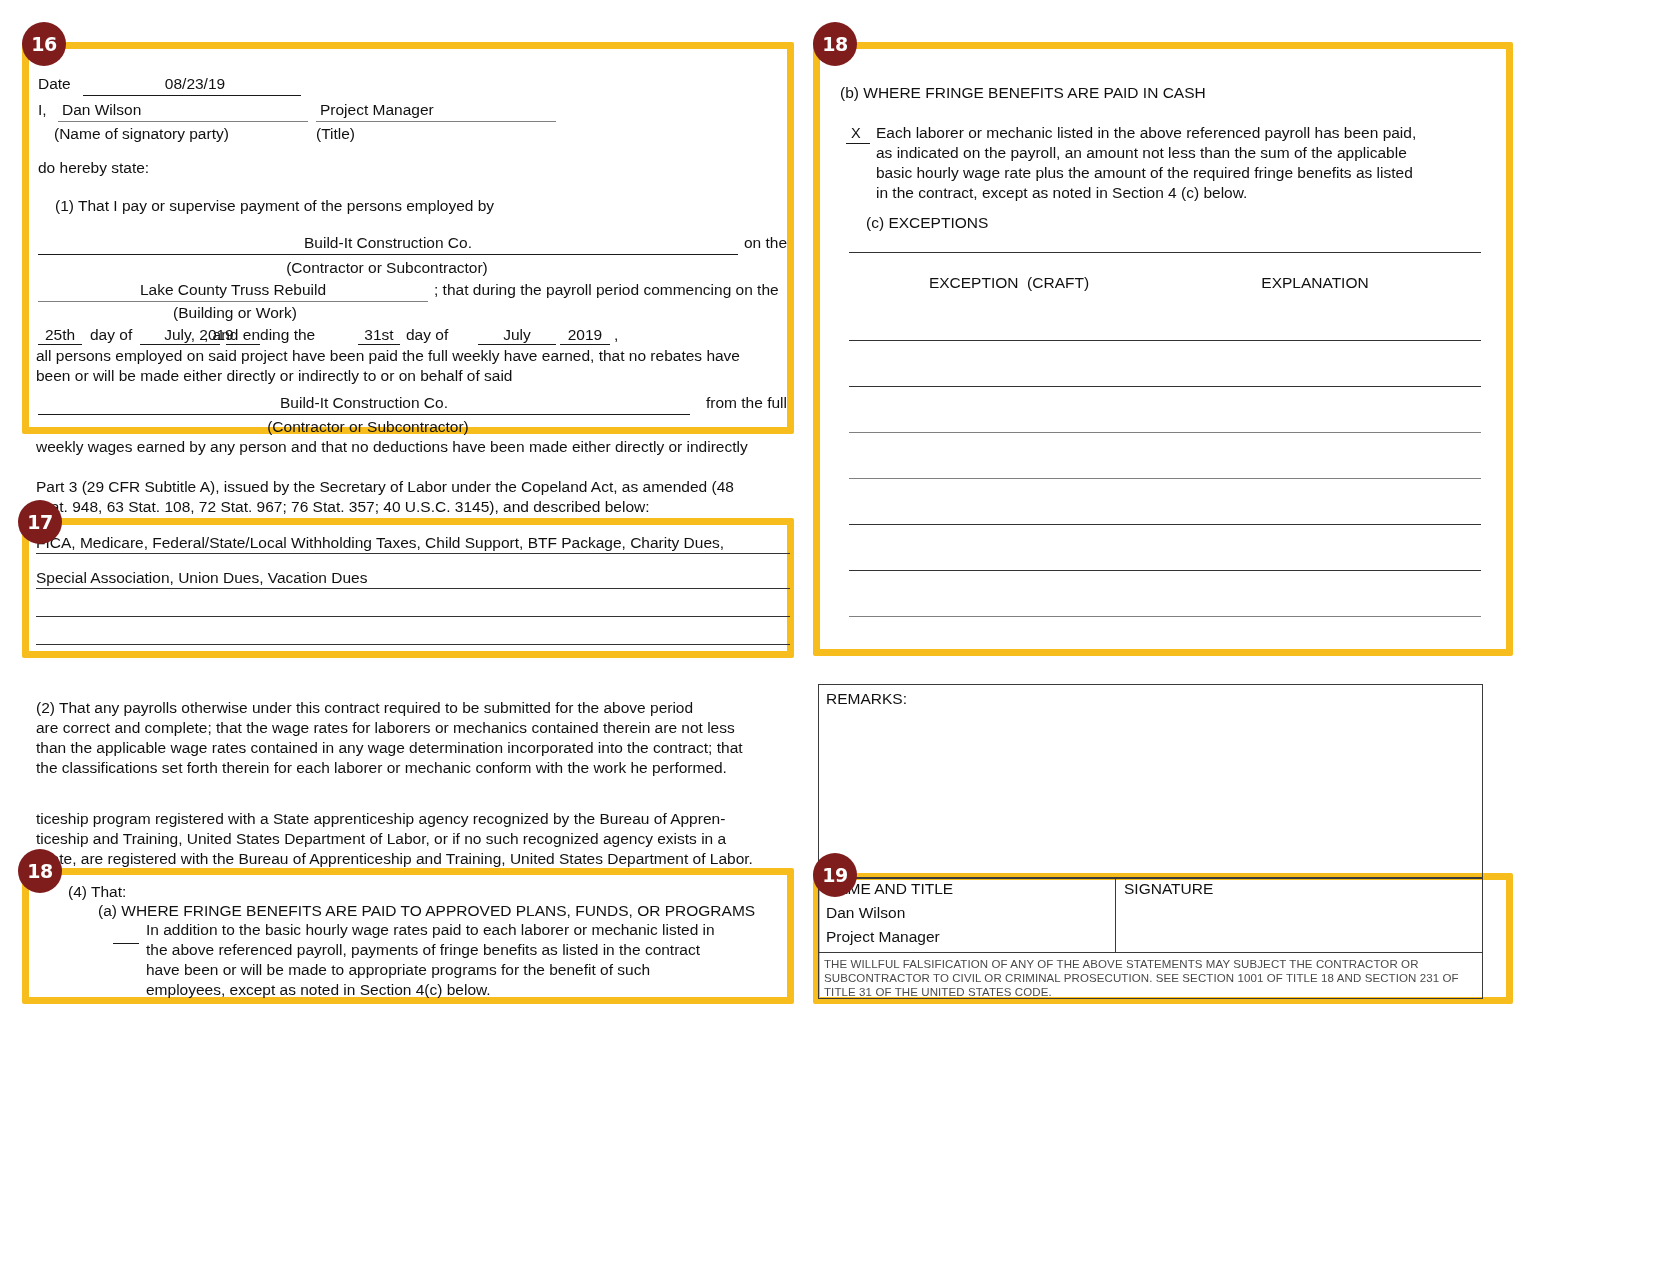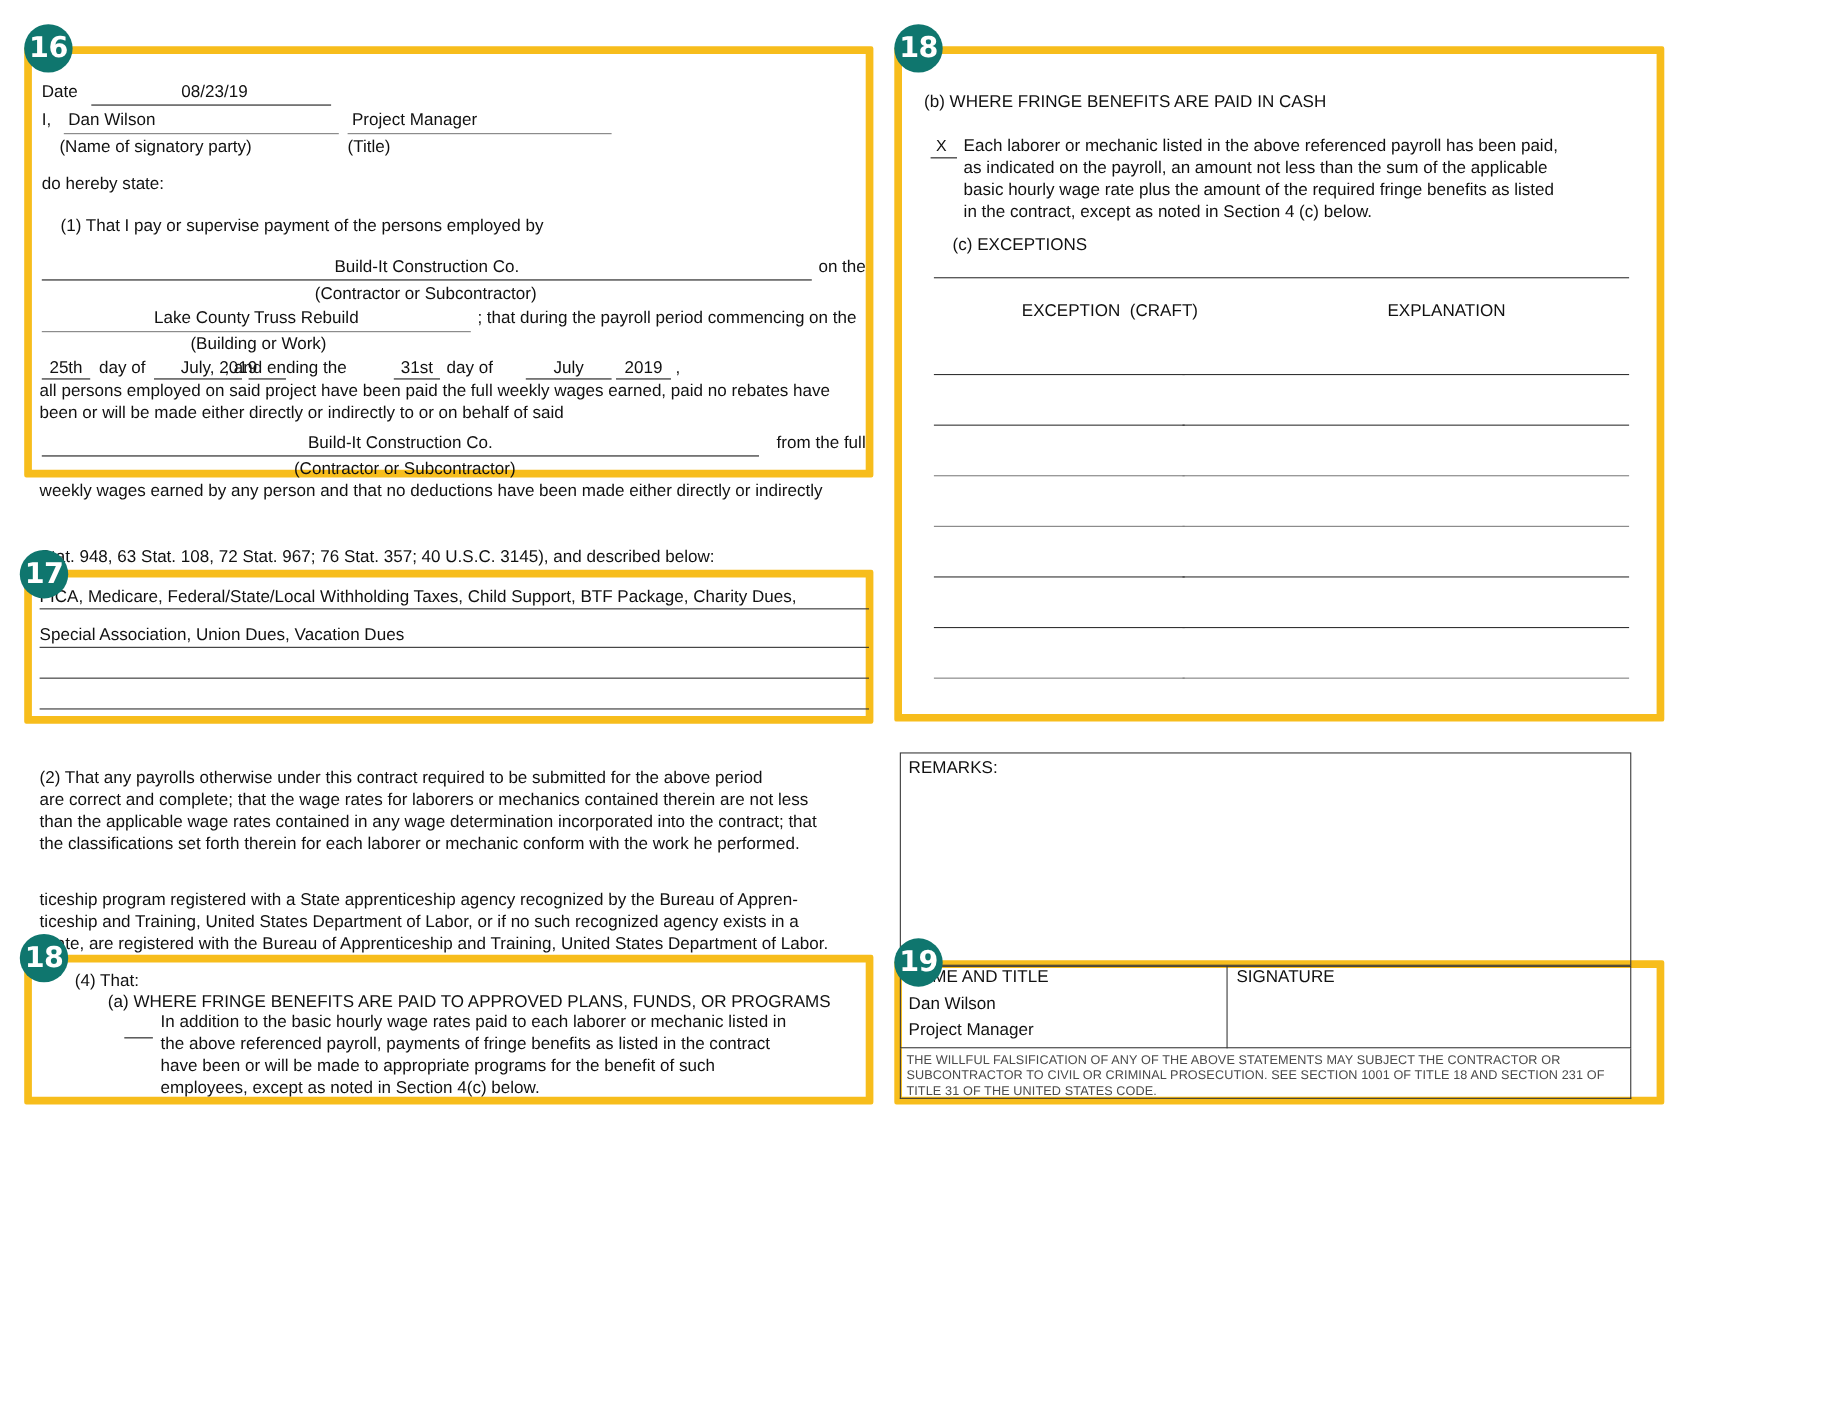--- a/index.html
+++ b/index.html
@@ -31,25 +31,25 @@
   .hbox {
     position: absolute;
     border: 7px solid #F7BD1C;
     background: transparent;
     border-radius: 2px;
   }
   .badge {
     position: absolute;
     width: 44px; height: 44px;
     border-radius: 50%;
-    background: #0f766e;
+    background: #7f1d1d;
     color: #ffffff;
     font-family: "DejaVu Sans", sans-serif;
     font-weight: bold;
-    font-size: 26px;
+    font-size: 19px;
     display: flex; align-items: center; justify-content: center;
     letter-spacing: -0.5px;
     z-index: 40;
   }
 
   
   .frame { position: absolute; border: 1.4px solid #3a3a3a; }
   .vline { position: absolute; border-left: 1.4px solid #3a3a3a; }
 
   .small { font-size: 11.5px; line-height: 14px; color: #4a4a4a; letter-spacing: .1px;}
@@ -111,29 +111,30 @@
   <div class="t" style="left:204px; top:325px;">, and ending the</div>
   <div class="t center" style="left:358px; top:325px; width:42px;">31st</div>
   <div class="rule" style="left:358px; top:344px; width:42px;"></div>
   <div class="t" style="left:406px; top:325px;">day of</div>
   <div class="t center" style="left:478px; top:325px; width:78px;">July</div>
   <div class="rule" style="left:478px; top:344px; width:78px;"></div>
   <div class="t center" style="left:560px; top:325px; width:50px;">2019</div>
   <div class="rule" style="left:560px; top:344px; width:50px;"></div>
   <div class="t" style="left:614px; top:325px;">,</div>
 
-  <div class="t" style="left:36px; top:346px;">all persons employed on said project have been paid the full weekly wages earned, paid no rebates have</div>
+  <div class="t" style="left:36px; top:346px;">all persons employed on said project have been paid the full weekly have earned, that no rebates have</div>
   <div class="t" style="left:36px; top:366px;">been or will be made either directly or indirectly to or on behalf of said</div>
 
   <div class="t center" style="left:38px; top:393px; width:652px;">Build-It Construction Co.</div>
   <div class="rule" style="left:38px; top:414px; width:652px;"></div>
   <div class="t" style="left:706px; top:393px;">from the full</div>
   <div class="t center" style="left:128px; top:417px; width:480px;">(Contractor or Subcontractor)</div>
 
   <div class="t" style="left:36px; top:437px;">weekly wages earned by any person and that no deductions have been made either directly or indirectly</div>
+  <div class="t" style="left:36px; top:477px;">Part 3 (29 CFR Subtitle A), issued by the Secretary of Labor under the Copeland Act, as amended (48</div>
   <div class="t" style="left:36px; top:497px;">Stat. 948, 63 Stat. 108, 72 Stat. 967; 76 Stat. 357; 40 U.S.C. 3145), and described below:</div>
 
   <div class="t" style="left:36px; top:533px;">FICA, Medicare, Federal/State/Local Withholding Taxes, Child Support, BTF Package, Charity Dues,</div>
   <div class="rule-thin" style="left:36px; top:553px; width:754px;"></div>
 
   <div class="t" style="left:36px; top:568px;">Special Association, Union Dues, Vacation Dues</div>
   <div class="rule-thin" style="left:36px; top:588px; width:754px;"></div>
 
   <div class="t" style="left:36px; top:603px;"></div>
   <div class="rule-thin" style="left:36px; top:616px; width:754px;"></div>

